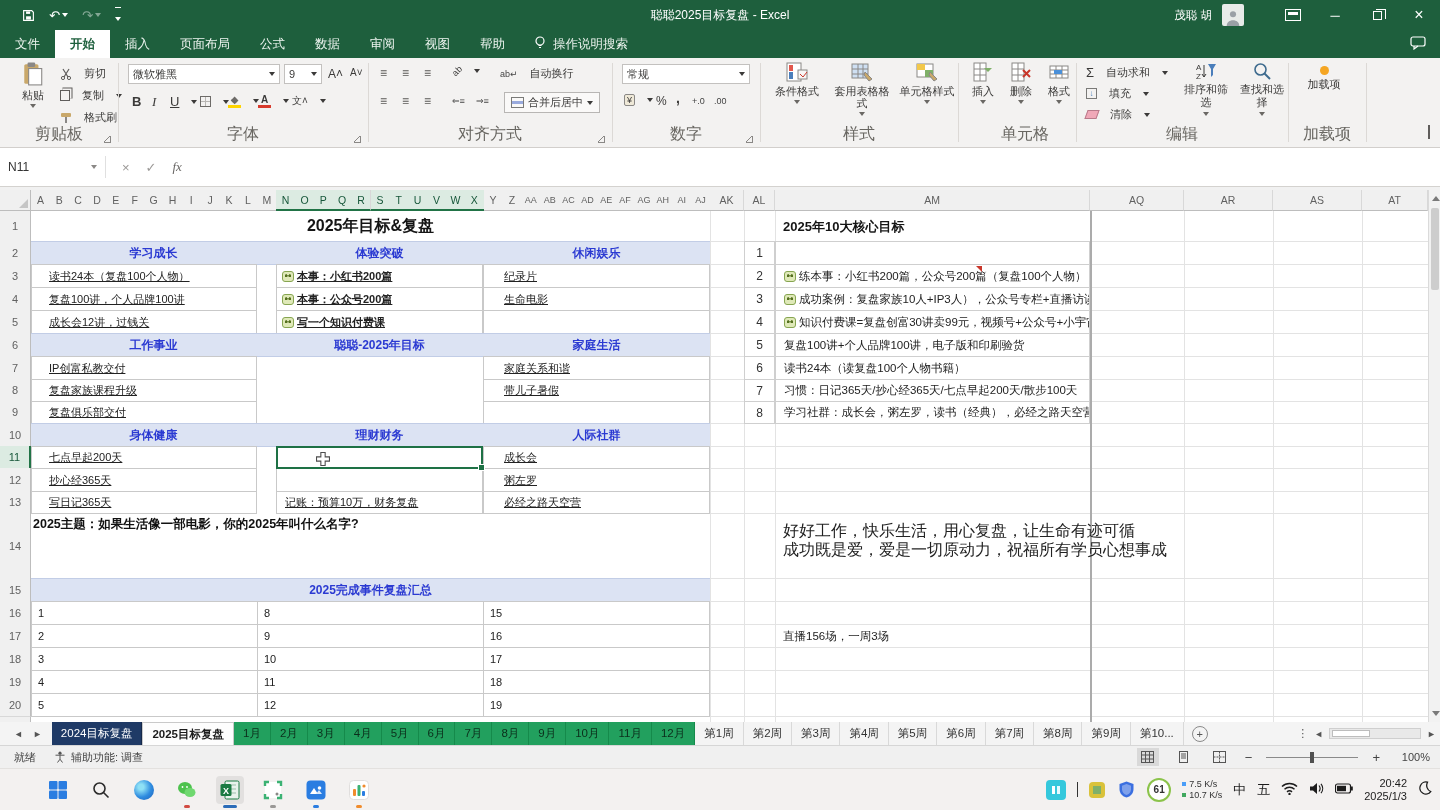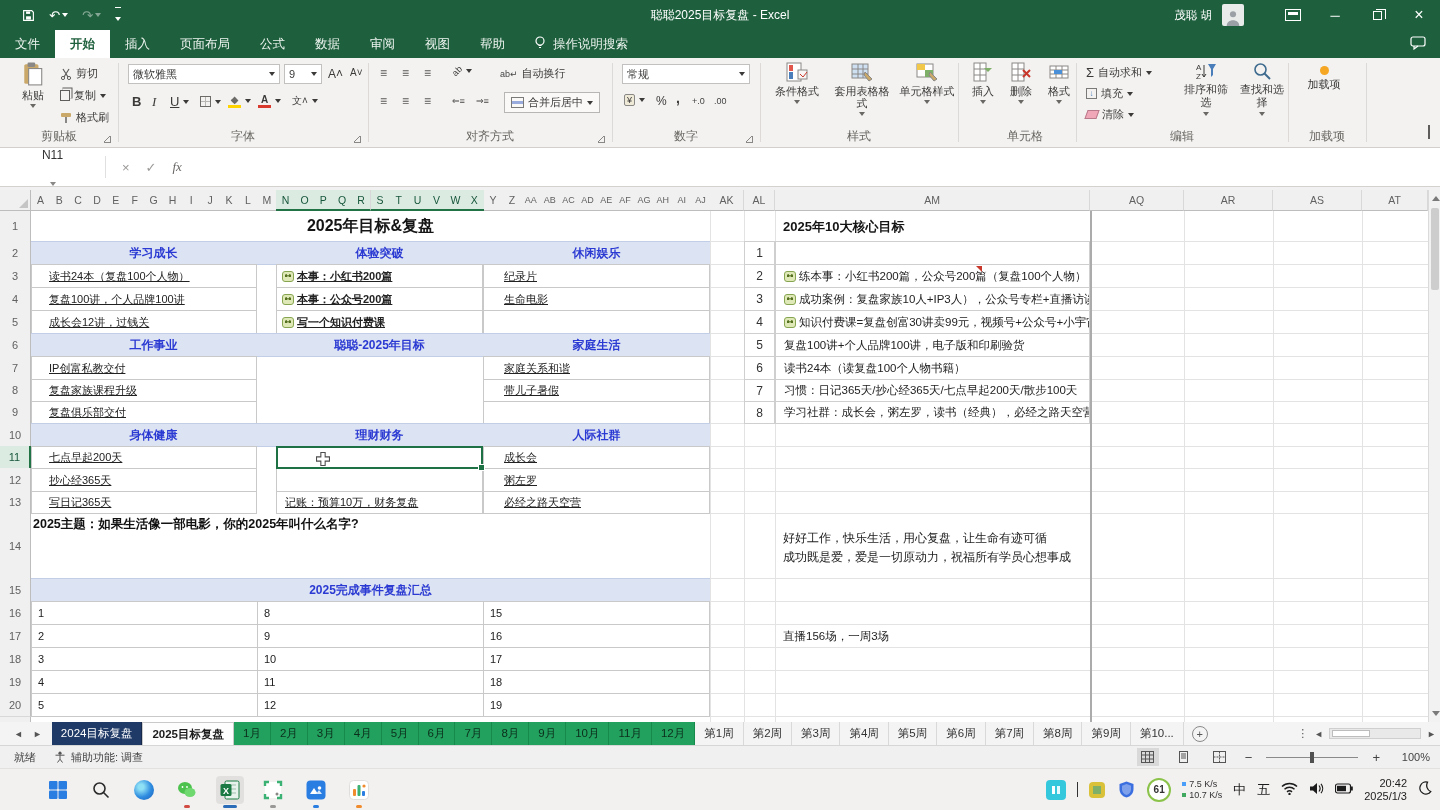--- a/index.html
+++ b/index.html
@@ -26,39 +26,39 @@
   
   .menubar { position:absolute; top:30px; left:0; right:0; height:28px; background:#1e5f3d; display:flex; align-items:center; color:#eef5f0; font-size:12.5px; }
   .menu-tab { padding:0 15px; height:100%; display:flex; align-items:center; }
   .menu-tab.active { background:#fff; color:#1e5f3d; font-weight:bold; }
   .bulb-search { display:flex; align-items:flex-start; gap:7px; margin-left:14px; }
   .menu-right { margin-left:auto; padding-right:14px; }
 
   
   .ribbon { position:absolute; top:58px; left:0; right:0; height:90px; background:#f3f2f1; border-bottom:1px solid #d2cfcc; font-size:11px; color:#3b3a39; }
   .gdiv { position:absolute; top:5px; bottom:5px; width:1px; background:#dcd9d6; }
-  .glabel { position:absolute; bottom:2px; text-align:center; font-size:12px; color:#696762; }
+  .glabel { position:absolute; bottom:2px; text-align:center; font-size:16px; color:#696762; }
   .launcher { position:absolute; bottom:4px; width:7px; height:7px; border-right:1px solid #8a8886; border-bottom:1px solid #8a8886; background:linear-gradient(135deg,transparent 45%,#8a8886 45%,#8a8886 55%,transparent 55%); }
   .bigbtn { position:absolute; top:4px; display:flex; flex-direction:column; align-items:center; gap:3px; text-align:center; line-height:12px; }
   .bigbtn .cdn { color:#6a6864; }
-  .mini { position:absolute; display:flex; align-items:center; gap:4px; white-space:nowrap; }
+  .mini { position:absolute; display:flex; align-items:center; gap:12px; white-space:nowrap; }
   .combo { position:absolute; height:20px; background:#fff; border:1px solid #c3c1bf; display:flex; align-items:center; padding:0 4px; justify-content:space-between; font-size:11px; }
   .i-box { width:11px; height:11px; border:1px solid #6d6b68; background:linear-gradient(#b9b7b4,#b9b7b4) center/100% 1px no-repeat,linear-gradient(#b9b7b4,#b9b7b4) center/1px 100% no-repeat; }
   .bar-ic { position:relative; width:13px; height:14px; font-weight:bold; font-size:10px; text-align:center; }
   .bar-ic:after { content:""; position:absolute; left:0; right:0; bottom:0; height:3px; }
   .lines { font-size:12px; color:#5a5856; letter-spacing:-1px; }
   .merge-btn { position:absolute; height:21px; border:1px solid #b8b6b4; background:#faf9f8; display:flex; align-items:center; gap:4px; padding:0 6px; }
   .mini-sq { width:13px; height:11px; border:1px solid #7a7a78; background:linear-gradient(#9ad,#9ad) center/100% 3px no-repeat; }
   .small-txt { font-size:9px; color:#444; }
   .chev-up { width:7px; height:7px; border-left:2px solid #5f5d5b; border-top:2px solid #5f5d5b; transform:rotate(45deg); }
   .stk { font-size:11px; }
 
   
   .fbar { position:absolute; top:148px; left:0; right:0; height:39px; background:#fff; border-bottom:1px solid #d4d2cf; display:flex; align-items:center; }
-  .namebox { width:105px; height:100%; display:flex; align-items:center; justify-content:space-between; padding:0 8px; font-size:12px; color:#333;flex-direction:column; }
+  .namebox { width:105px; height:100%; display:flex; align-items:center; justify-content:space-between; padding:0 8px; font-size:12px; color:#333; }
   .nb-div { width:1px; height:22px; background:#e0e0e0; }
   .fbtns { display:flex; align-items:center; gap:16px; padding:0 16px; color:#9a9896; font-size:13px; }
   .fx { font-family:"Liberation Serif","DejaVu Serif",serif; font-style:italic; color:#6a6866; }
   .finput { flex:1; height:100%; border:none; outline:none; font-size:12px; }
   .fgap { position:absolute; top:187px; left:0; right:0; height:3px; background:#f1f1f1; }
 
   
   .grid { position:absolute; top:190px; left:0; width:1440px; height:532px; background:#fff; overflow:hidden; font-size:11px; }
   .colband { position:absolute; left:0; top:0; width:1428px; height:21px; background:#f0f0f0; border-bottom:1px solid #bdbdbd; }
   .rowband { position:absolute; left:0; top:21px; width:31px; height:511px; background:#f0f0f0; border-right:1px solid #bdbdbd; }
@@ -83,21 +83,21 @@
   .sheet-title { position:absolute; left:31px; width:679px; display:flex; align-items:center; justify-content:center; font-size:16px; font-weight:bold; color:#151515; }
   .hdr { position:absolute; left:31px; width:679px; background:#dce3f3; border-top:1px solid #c2cde6; border-bottom:1px solid #c2cde6; color:#2b3ad2; font-weight:bold; font-size:12px; }
   .hdr span { position:absolute; top:0; bottom:0; display:flex; align-items:center; justify-content:center; }
   .hs1{left:0;width:245px}.hs2{left:245px;width:207px}.hs3{left:452px;width:227px}.hsAll{left:0;width:679px}
   .merged { position:absolute; left:276px; width:207px; top:166px; height:68px; background:#fff; border:1px solid #c9c9c9; display:flex; align-items:center; justify-content:center; font-size:14px; color:#222; }
   .theme { position:absolute; left:33px; top:326px; font-size:12.5px; font-weight:bold; color:#111; }
   .scell { position:absolute; background:#fff; border:1px solid #c9c9c9; display:flex; align-items:center; padding-left:6px; color:#222; }
   .rnum { position:absolute; left:744px; width:31px; background:#fff; border:1px solid #cfcfcf; display:flex; align-items:center; justify-content:center; color:#333; font-size:12px; }
   .rtext { position:absolute; left:775px; width:315px; background:#fff; border:1px solid #cfcfcf; display:flex; align-items:center; padding-left:8px; white-space:nowrap; overflow:hidden; font-size:11.5px; color:#222; }
   .am-title { position:absolute; left:783px; top:21px; height:31px; display:flex; align-items:center; font-weight:bold; font-size:13px; color:#151515; }
-  .am-note { position:absolute; left:783px; top:331px; font-size:12px; line-height:19px; color:#222;margin-top:8px; }
+  .am-note { position:absolute; left:783px; top:331px; font-size:16px; line-height:19px; color:#222; }
   .am-live { position:absolute; left:783px; top:434px; height:24px; display:flex; align-items:center; font-size:11.5px; color:#222; }
   .emoji-frog { display:inline-block; flex:none; width:12px; height:11px; margin-right:3px; background:#dfe9b8; border:1px solid #87a551; border-radius:3px;
     background-image:radial-gradient(circle at 32% 42%,#55701f 1.2px,transparent 1.7px),radial-gradient(circle at 68% 42%,#55701f 1.2px,transparent 1.7px); }
   .cflag { position:absolute; left:200px; top:1px; width:0; height:0; border-left:6px solid transparent; border-top:6px solid #c9362a; }
   .selbox { position:absolute; left:276px; top:256px; width:207px; height:23px; border:2px solid #1e7145; z-index:4; }
   .selbox:after { content:""; position:absolute; right:-4px; bottom:-4px; width:5px; height:5px; background:#1e7145; border:1px solid #fff; }
   .cursor-plus { position:absolute; left:38px; top:4px; }
   .vscroll { position:absolute; right:0; top:0; width:12px; height:532px; background:#f2f2f2; border-left:1px solid #dadada; z-index:6; }
   .vs-up { position:absolute; top:6px; left:3px; width:0; height:0; border-left:4px solid transparent; border-right:4px solid transparent; border-bottom:5px solid #7a7a7a; }
   .vs-dn { position:absolute; bottom:6px; left:3px; width:0; height:0; border-left:4px solid transparent; border-right:4px solid transparent; border-top:5px solid #7a7a7a; }

